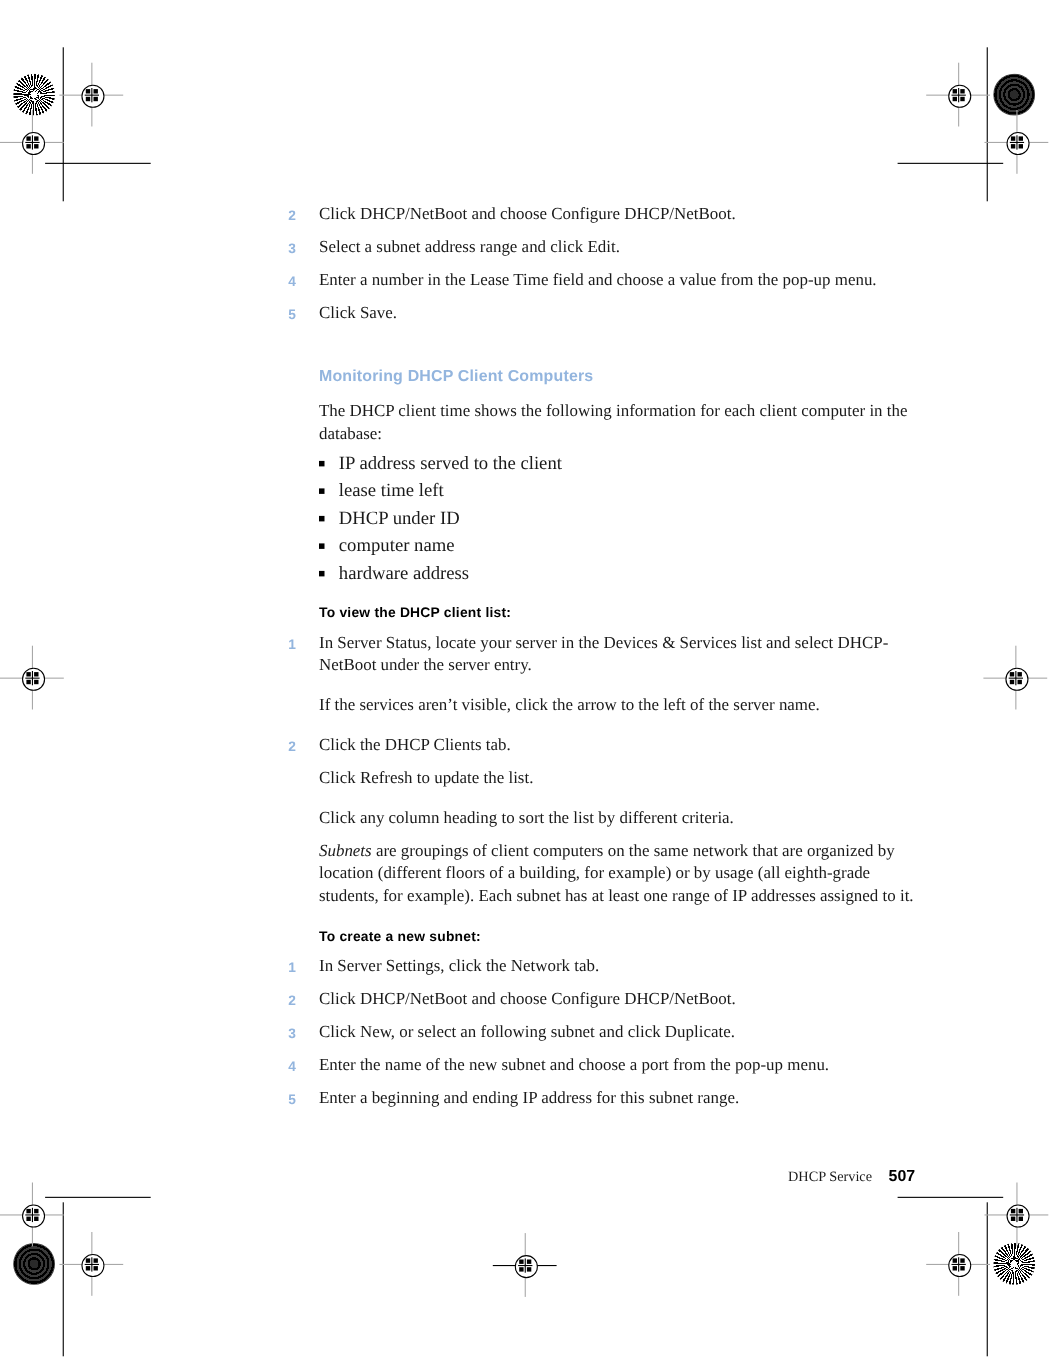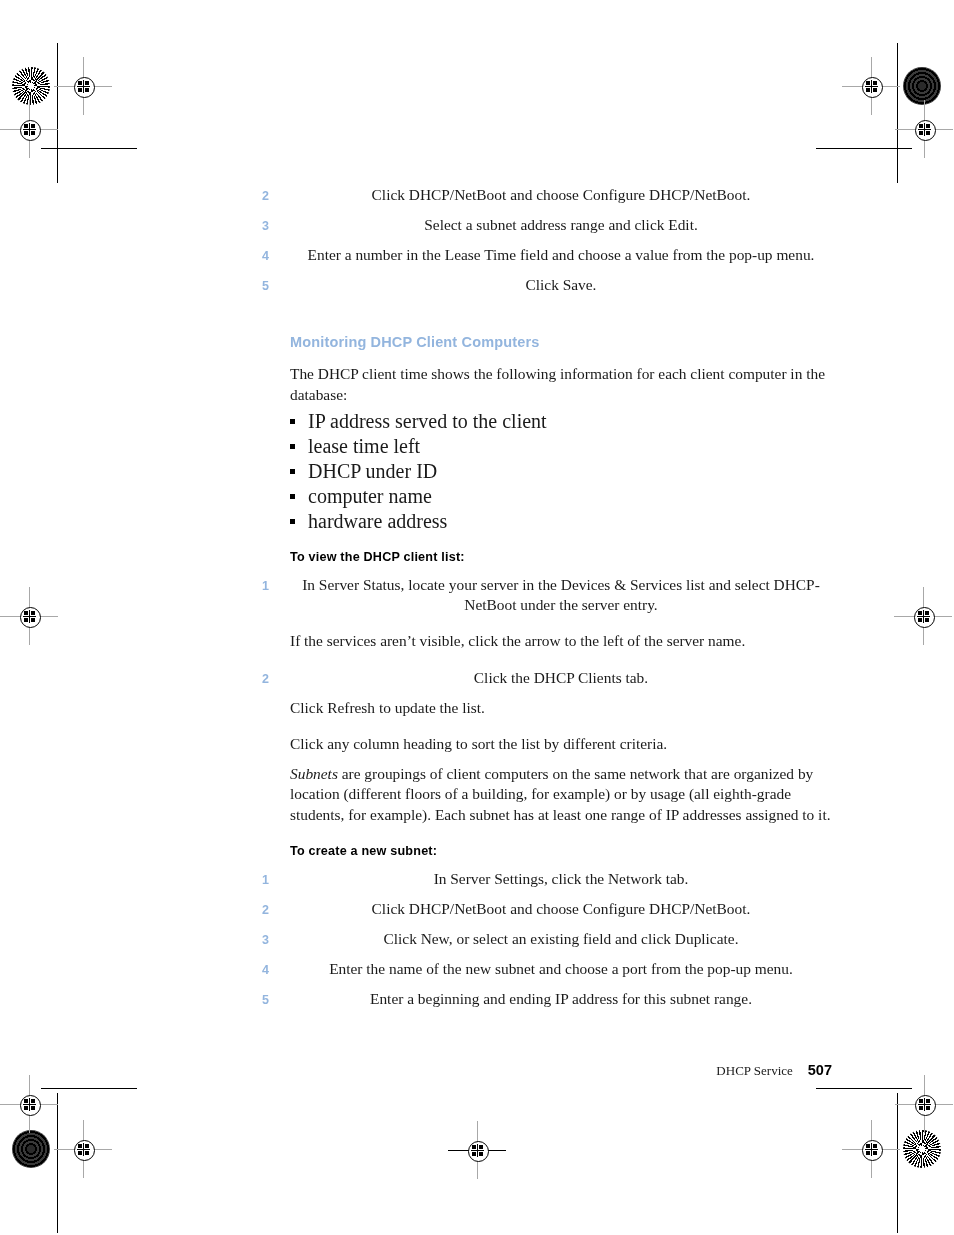--- a/index.html
+++ b/index.html
@@ -145,21 +145,20 @@
     font-weight: bold;
     font-size: 12.5px;
     line-height: 20px;
     padding-top: 1px;
   }
   .step-text {
     flex: 1;
     font-size: 15.4px;
     line-height: 20px;
     color: #1a1a1a;
-    text-align: center;
   }
 
   .para {
     margin-left: 28px;
     font-size: 15.4px;
     line-height: 20.5px;
     color: #1a1a1a;
     margin-bottom: 9px;
   }
   .para.tight { margin-bottom: 6px; }
@@ -187,21 +186,21 @@
   }
 
   .bullet-list {
     margin: 0 0 0 28px;
     padding: 0;
     list-style: none;
   }
   .bullet-item {
     position: relative;
     padding-left: 18px;
-    font-size: 20px;
+    font-size: 17px;
     line-height: 20px;
     color: #1a1a1a;
     margin-bottom: 5px;
   }
   .bullet-square {
     position: absolute;
     left: 0;
     top: 8px;
     width: 5px;
     height: 5px;
@@ -479,21 +478,21 @@
     <div class="step">
       <div class="step-num">1</div>
       <div class="step-text">In Server Settings, click the Network tab.</div>
     </div>
     <div class="step">
       <div class="step-num">2</div>
       <div class="step-text">Click DHCP/NetBoot and choose Configure DHCP/NetBoot.</div>
     </div>
     <div class="step">
       <div class="step-num">3</div>
-      <div class="step-text">Click New, or select an existing field and click Duplicate.</div>
+      <div class="step-text">Click New, or select an following subnet and click Duplicate.</div>
     </div>
     <div class="step">
       <div class="step-num">4</div>
       <div class="step-text">Enter the name of the new subnet and choose a port from the pop-up menu.</div>
     </div>
     <div class="step">
       <div class="step-num">5</div>
       <div class="step-text">Enter a beginning and ending IP address for this subnet range.</div>
     </div>
 

